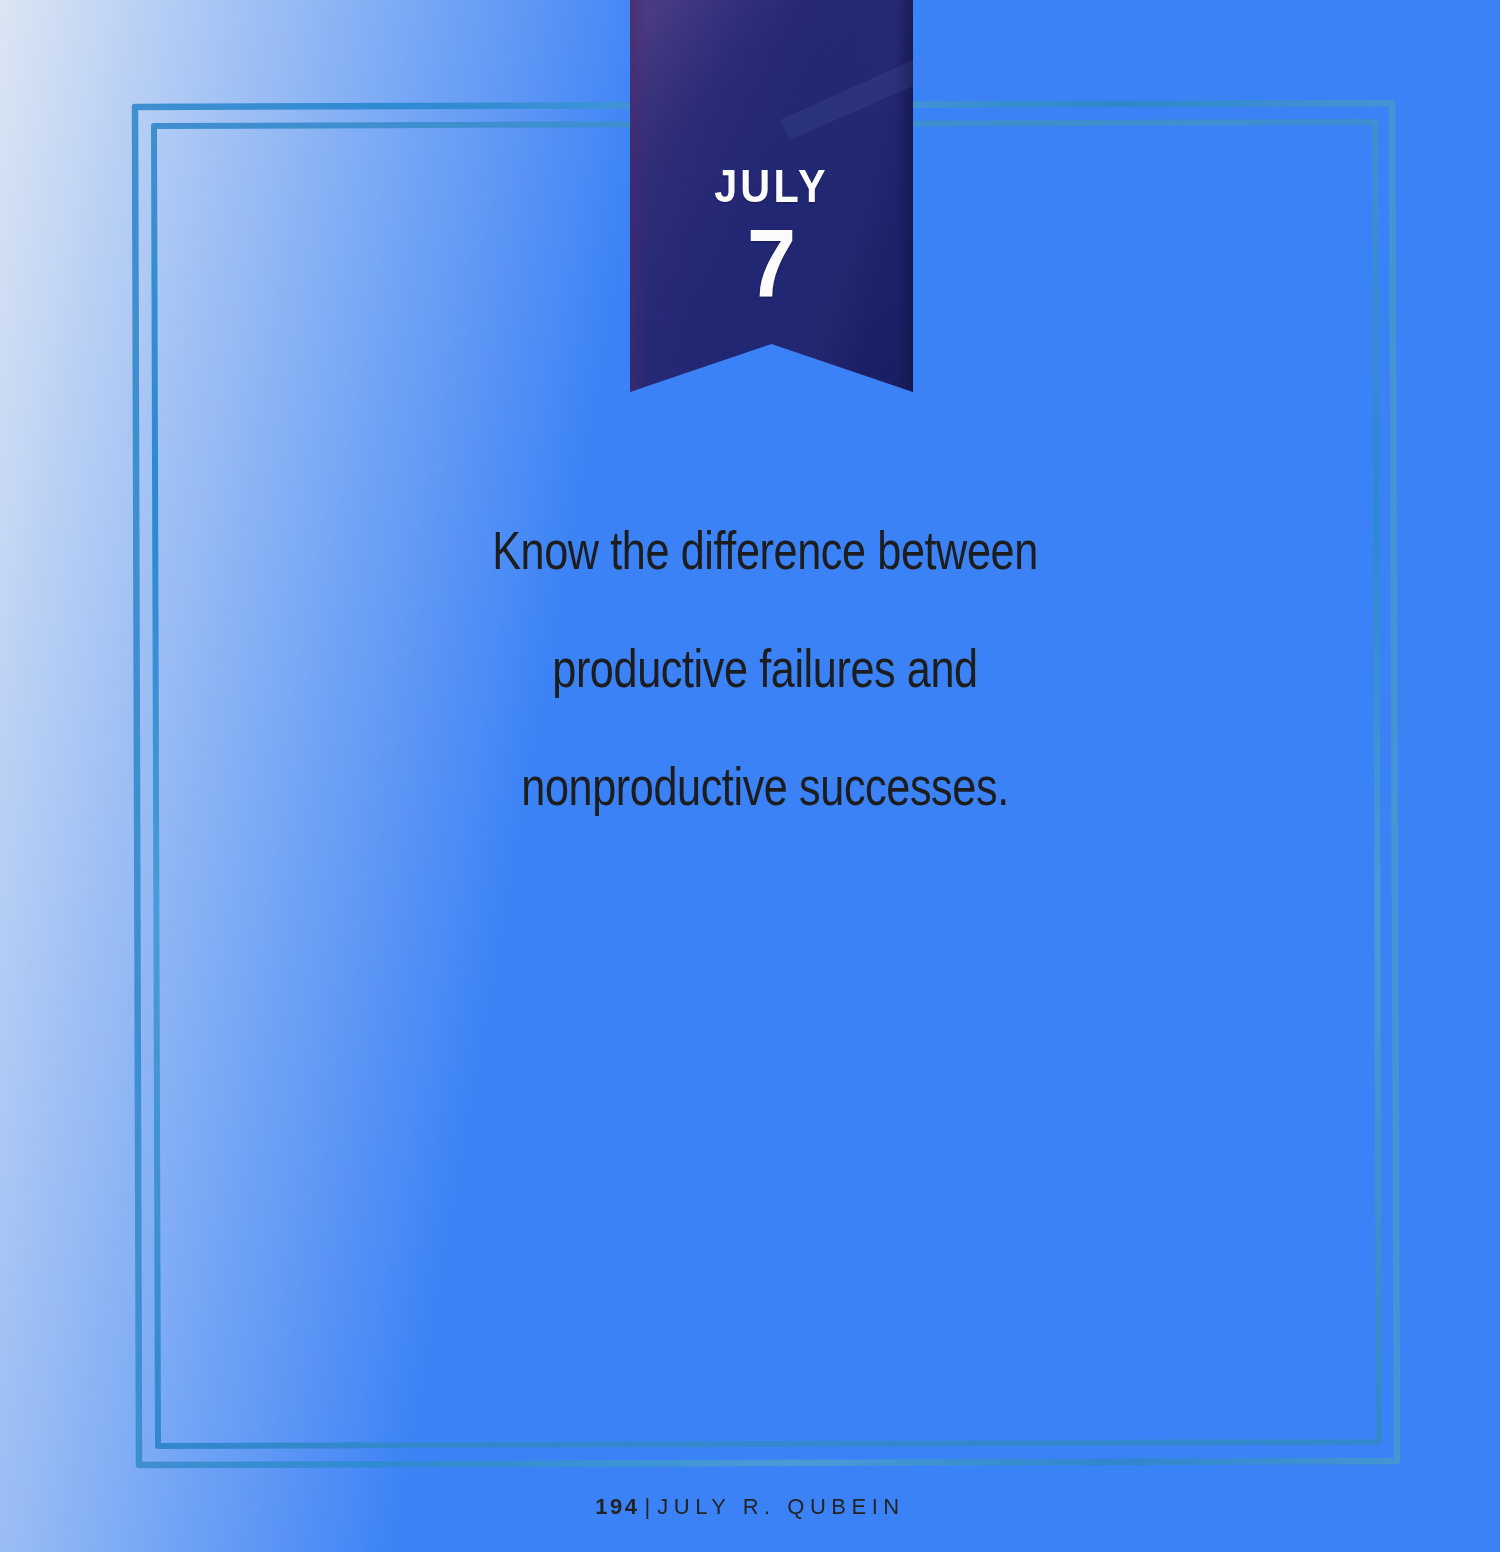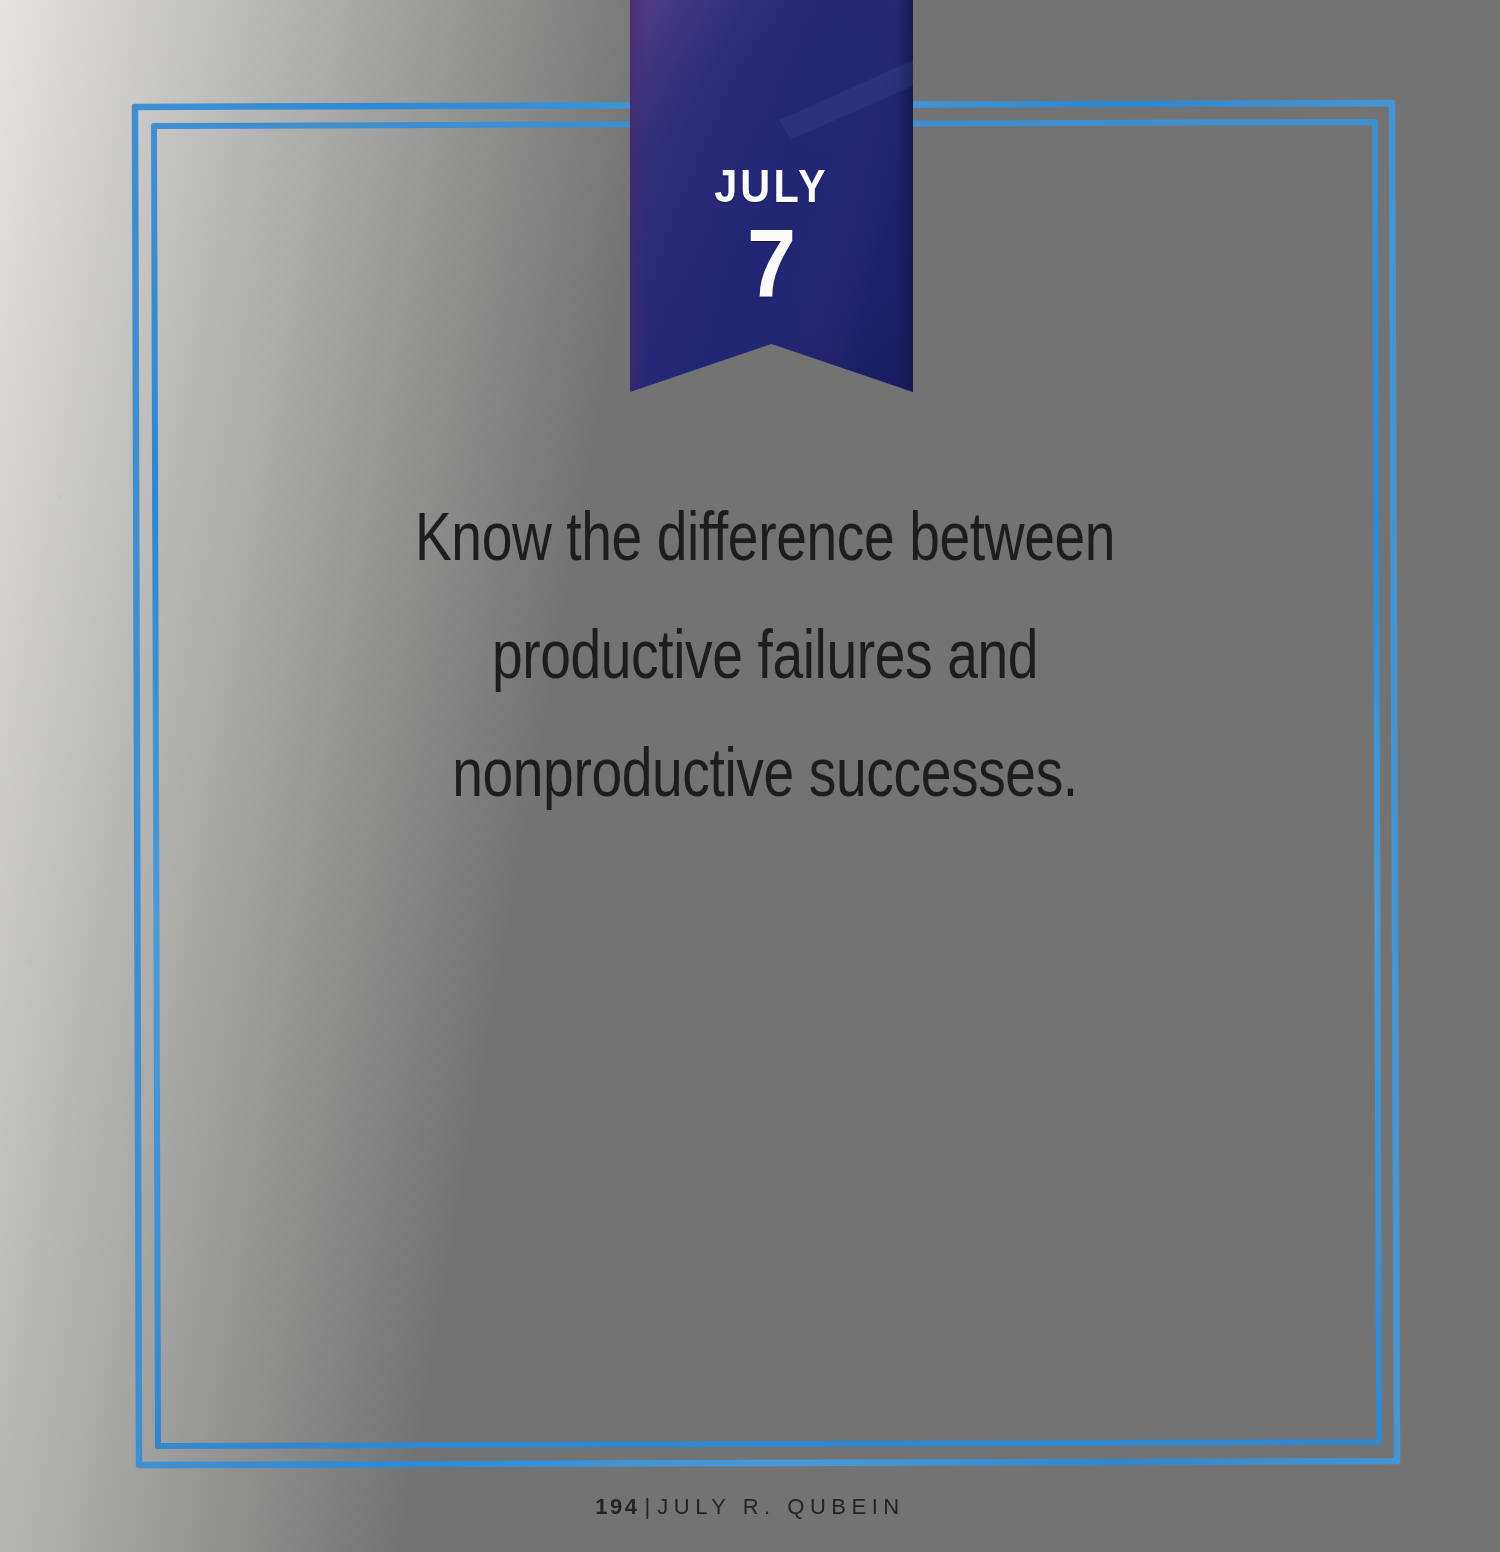--- a/index.html
+++ b/index.html
@@ -11,21 +11,21 @@
     height: 1552px;
     background: #fdfdfb;
     font-family: "Liberation Sans", sans-serif;
     overflow: hidden;
     position: relative;
   }
 
   .page {
     position: absolute;
     inset: 0;
-    background: #737373;
+    background: #3b82f6;
   }
 
   
   .paper-grain {
     position: absolute;
     inset: 0;
     background:
       radial-gradient(circle at 4% 32%, rgba(140,140,150,0.055) 0 2px, rgba(0,0,0,0) 3px),
       radial-gradient(circle at 84% 25%, rgba(140,140,150,0.05) 0 2px, rgba(0,0,0,0) 3px),
       radial-gradient(circle at 17% 97%, rgba(150,150,160,0.05) 0 3px, rgba(0,0,0,0) 4px),
@@ -79,26 +79,26 @@
     font-weight: bold;
     line-height: 1;
     letter-spacing: 0px;
     transform: scaleX(0.92);
   }
 
   
   .quote {
     position: absolute;
     left: 190px;
-    top: 478px;
+    top: 491px;
     width: 1150px;
     text-align: center;
     color: #1d1d1d;
     font-family: "Liberation Sans Narrow", "Liberation Sans", sans-serif;
-    font-size: 69px;
+    font-size: 54px;
     line-height: 118px;
     letter-spacing: -0.5px;
     font-weight: normal;
   }
   .quote-line {
     display: block;
     transform: scaleX(0.80);
     transform-origin: center center;
     white-space: nowrap;
   }

